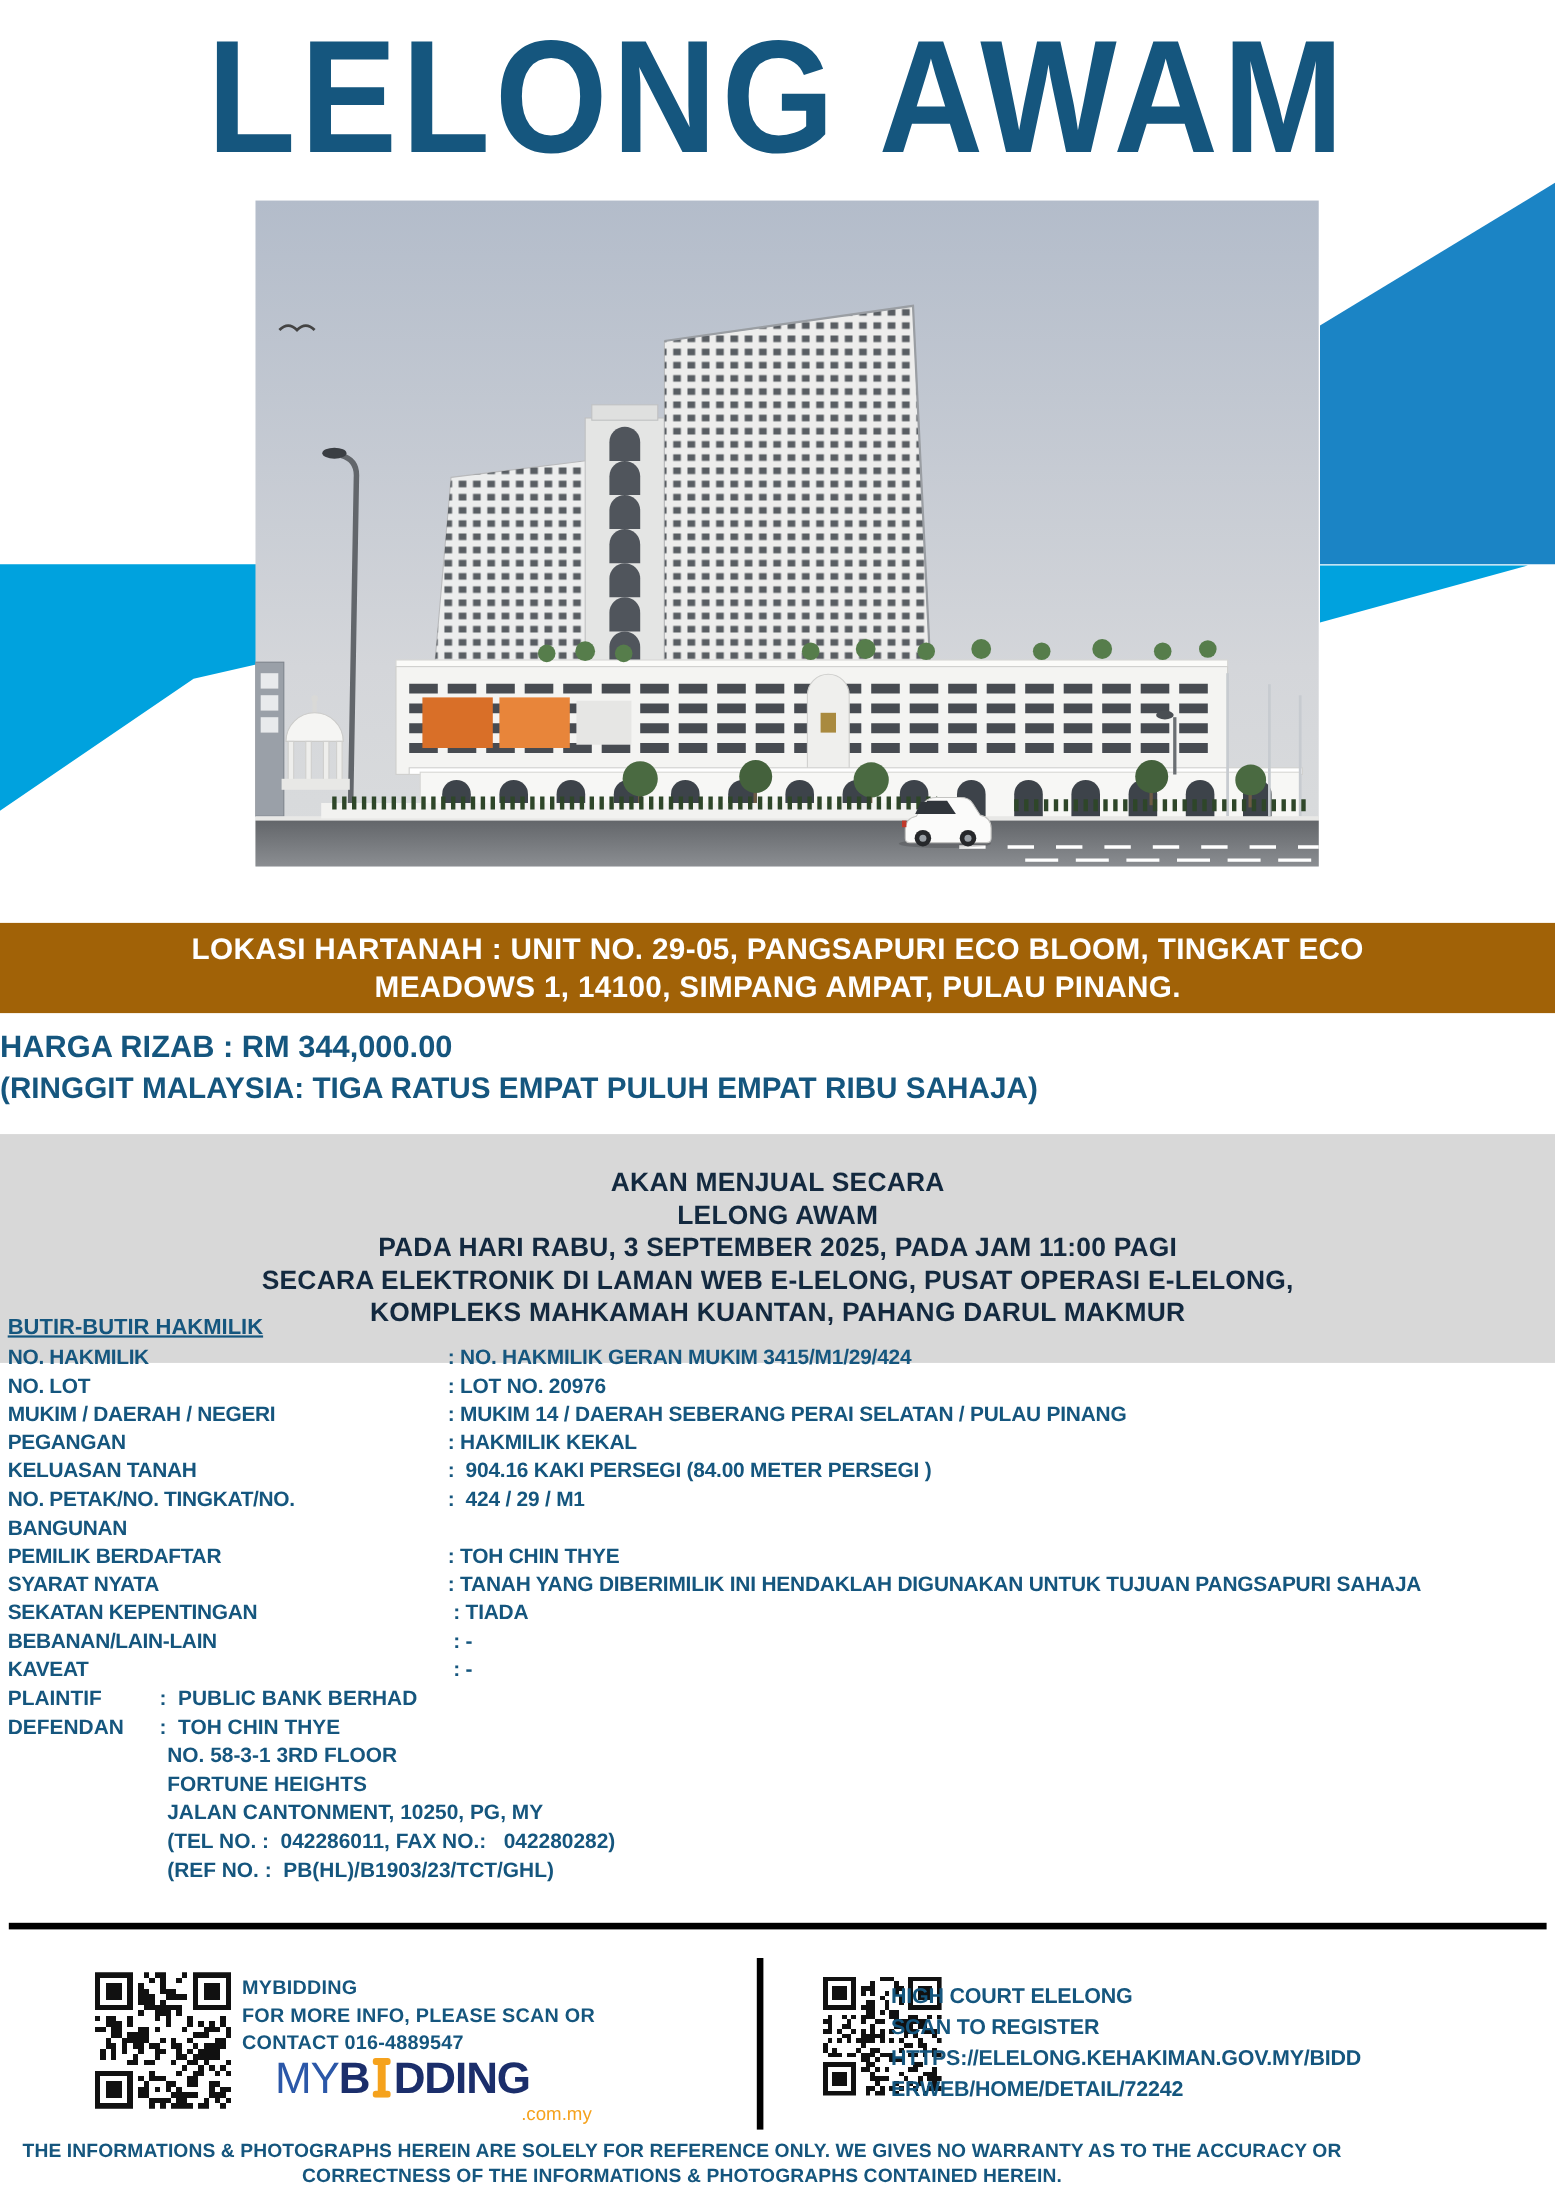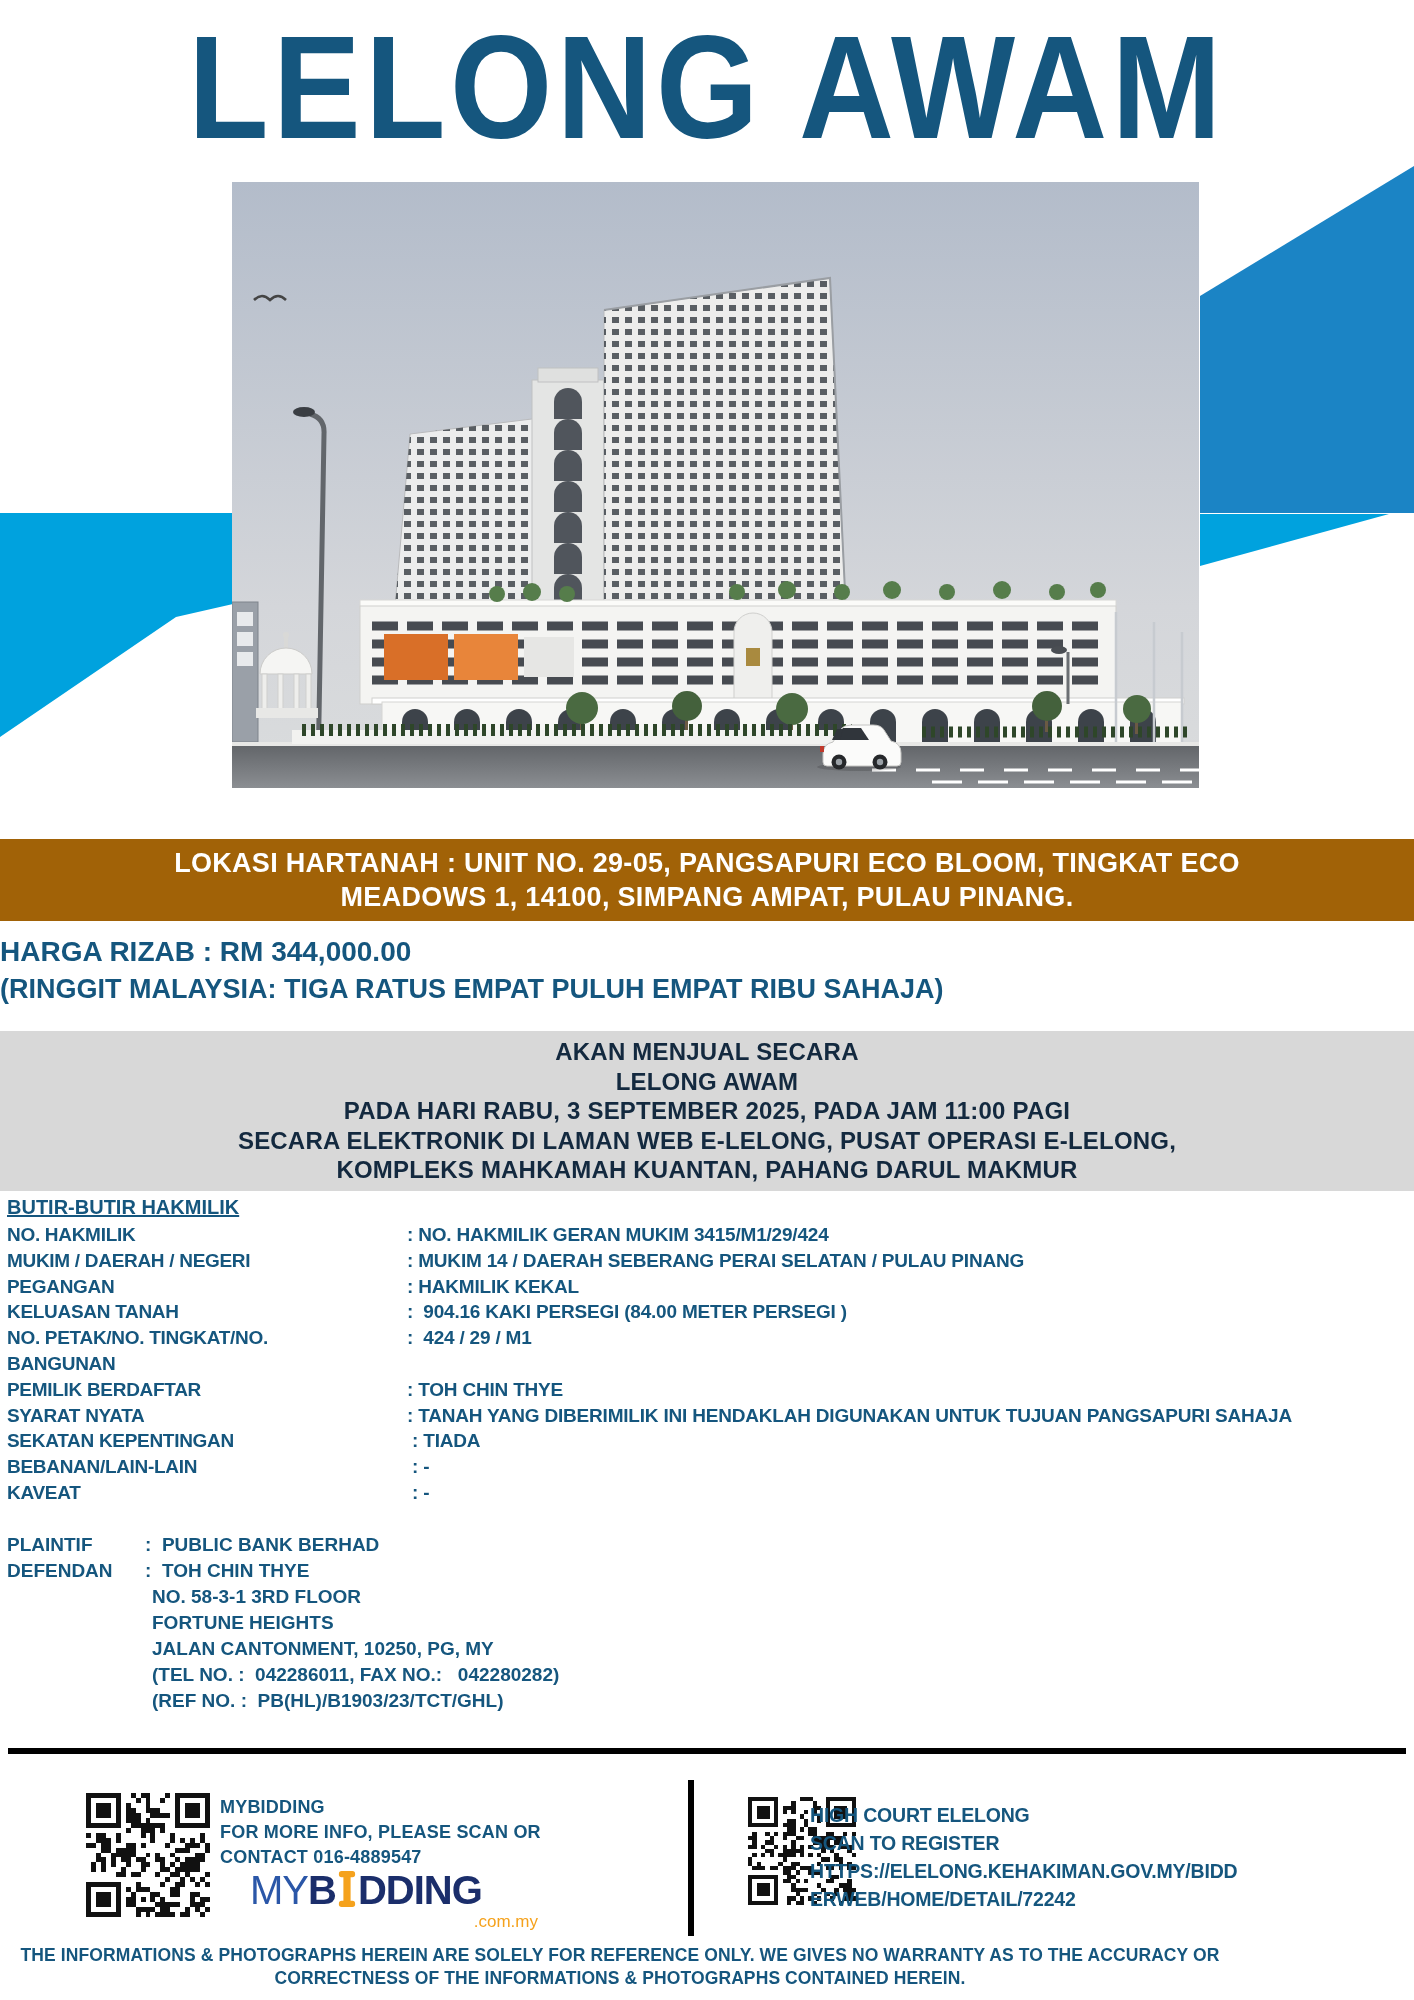--- a/index.html
+++ b/index.html
@@ -10,21 +10,21 @@
       font-size:146px;line-height:140px;letter-spacing:5px;color:#15567E;
       transform:scaleX(.9);transform-origin:center;white-space:nowrap;}
   .photo{position:absolute;left:232px;top:182px;width:967px;height:606px;overflow:hidden;}
   .photo svg{display:block;}
   .banner{position:absolute;left:0;top:839px;width:1414px;height:82px;background:#a16207;
       color:#fff;display:flex;flex-direction:column;align-items:center;justify-content:center;
       font-size:27px;line-height:34px;letter-spacing:.3px;text-align:center;}
   .price{position:absolute;left:0;top:933px;width:1414px;color:#15567E;}
   .price-amount{font-size:28px;line-height:38px;}
   .price-words{font-size:27px;line-height:36px;}
-  .notice{position:absolute;left:0;top:1031px;width:1414px;height:160px;background:#D8D8D8;
+  .notice{position:absolute;left:0;top:1031px;width:1414px;height:208px;background:#D8D8D8;
       color:#13293F;display:flex;flex-direction:column;align-items:center;justify-content:center;
       font-size:24px;line-height:29.5px;text-align:center;letter-spacing:.2px;}
   .details{position:absolute;left:7px;top:1194px;width:1402px;color:#15567E;font-size:19px;}
   .details-heading{font-size:20px;text-decoration:underline;line-height:26px;margin-bottom:2px;}
   .kv-row{display:flex;line-height:25.8px;gap:42px;}
   .kv-label{width:358px;flex:none;letter-spacing:-.3px;}
   .kv-value{flex:1;white-space:pre;letter-spacing:-.2px;}
   .parties{position:absolute;left:7px;top:1532px;width:1000px;color:#15567E;font-size:19px;}
   .party-row{display:flex;line-height:26px;}
   .party-label{width:138px;flex:none;}
@@ -223,20 +223,24 @@
       <div>KOMPLEKS MAHKAMAH KUANTAN, PAHANG DARUL MAKMUR</div>
     </div>
 
   <div class="details">
     <div class="details-heading">BUTIR-BUTIR HAKMILIK</div>
     <div>
 
     <div class="kv-row">
         <div class="kv-label">NO. HAKMILIK</div>
         <div class="kv-value">: NO. HAKMILIK GERAN MUKIM 3415/M1/29/424</div>
+      </div>
+        <div class="kv-row">
+        <div class="kv-label">NO. LOT</div>
+        <div class="kv-value">: LOT NO. 20976</div>
       </div>
         <div class="kv-row">
         <div class="kv-label">MUKIM / DAERAH / NEGERI</div>
         <div class="kv-value">: MUKIM 14 / DAERAH SEBERANG PERAI SELATAN / PULAU PINANG</div>
       </div>
         <div class="kv-row">
         <div class="kv-label">PEGANGAN</div>
         <div class="kv-value">: HAKMILIK KEKAL</div>
       </div>
         <div class="kv-row">

